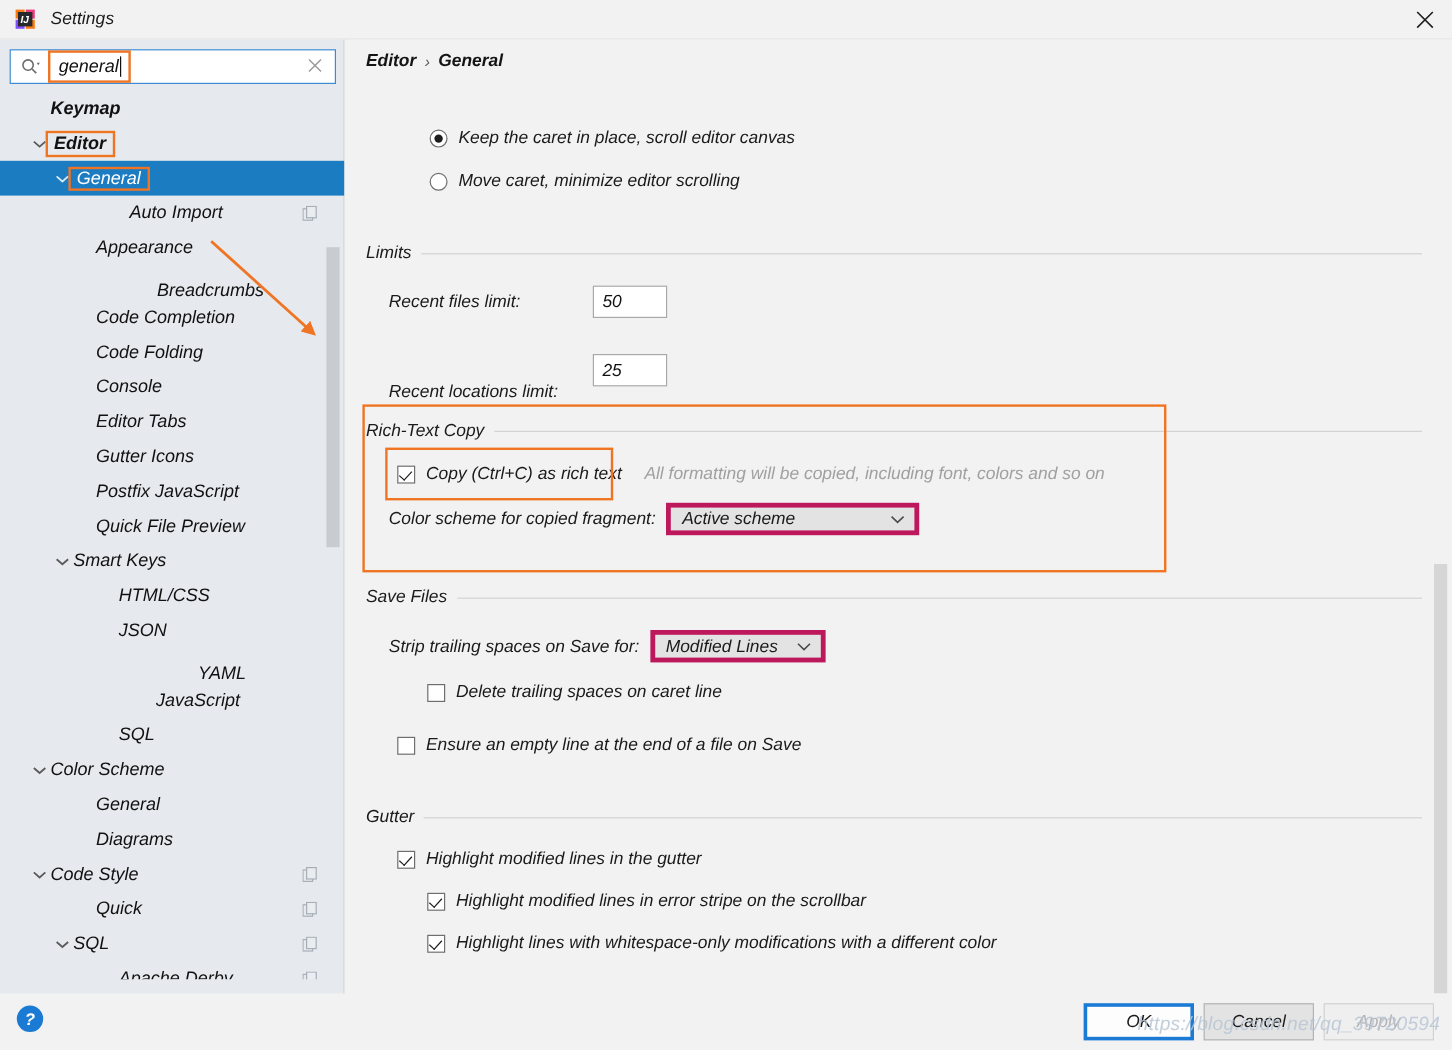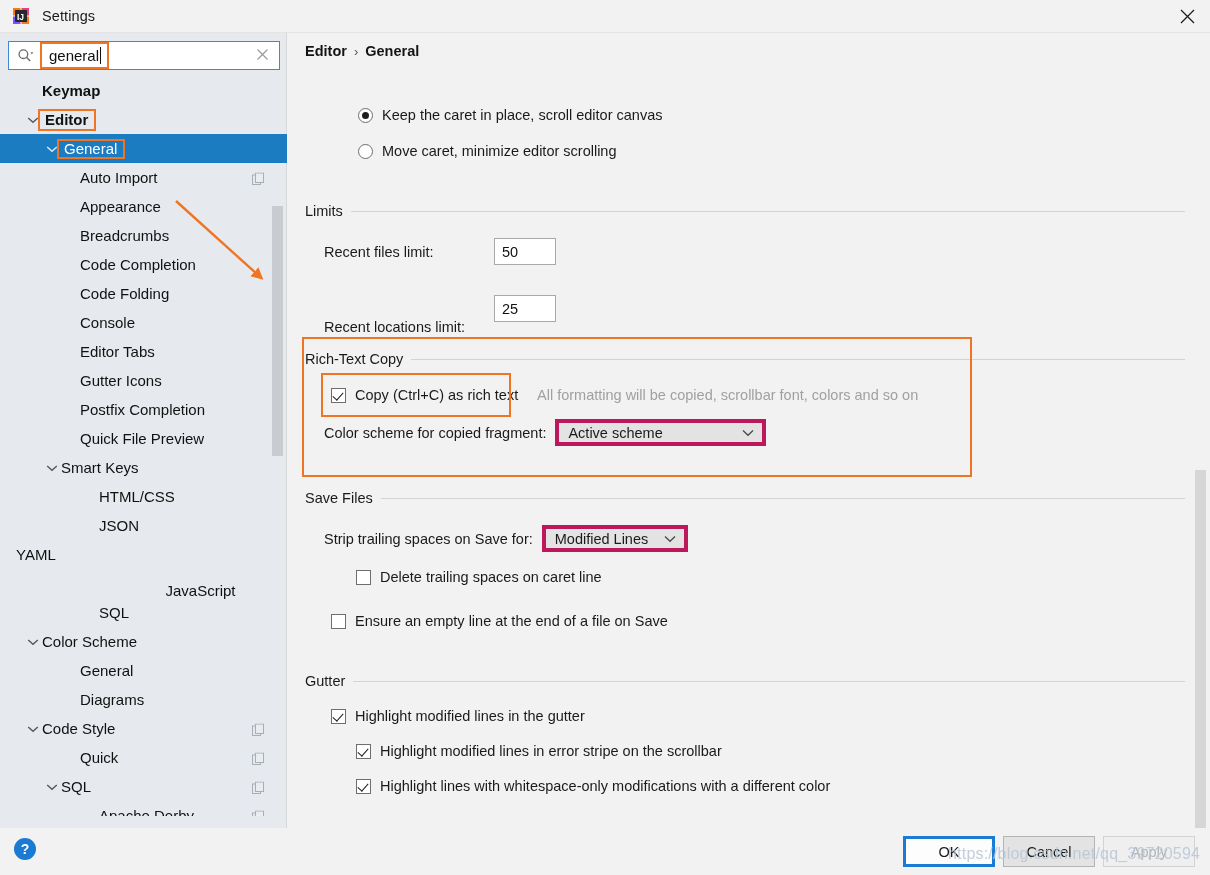--- a/index.html
+++ b/index.html
@@ -8,20 +8,21 @@
     width: 1210px; height: 875px;
     overflow: hidden;
     background: #f2f2f2;
     font-family: "Liberation Sans", sans-serif;
     -webkit-font-smoothing: antialiased;
   }
   #app {
     position: relative;
     width: 1210px; height: 875px;
     background: #f2f2f2;
+    font-style: italic;
   }
 
   
   .titlebar {
     position: absolute; left: 0; top: 0;
     width: 1210px; height: 33px;
     background: #f2f2f2;
     border-bottom: 1px solid #e3e3e3;
     display: flex; align-items: center;
   }
@@ -322,33 +323,33 @@
           <span class="tree-label hl-box">Editor</span>
         </div>
         <div class="tree-row selected" style="padding-left: 45px;">
           <span class="twisty">
             <svg width="12" height="8" viewBox="0 0 12 8">
               <path d="M1.2 2 L6 6.2 L10.8 2" stroke="currentColor" stroke-width="1.5" fill="none"></path>
             </svg>
           </span>
           <span class="tree-label hl-box on-selected">General</span>
         </div>
-        <div class="tree-row" style="padding-left: 64px;">
+        <div class="tree-row" style="padding-left: 64px; margin-left: 28px;">
           <span class="twisty"></span>
           <span class="tree-label">Auto Import</span>
           <span class="copy-badge"><svg width="13" height="13" viewBox="0 0 13 13">
               <rect x="0.5" y="2.5" width="8" height="9.5" fill="none" stroke="#5b6673" stroke-width="1"></rect>
               <rect x="3.5" y="0.5" width="8" height="9.5" fill="#f0f2f4" stroke="#5b6673" stroke-width="1"></rect>
             </svg></span>
         </div>
         <div class="tree-row" style="padding-left: 64px;">
           <span class="twisty"></span>
           <span class="tree-label">Appearance</span>
         </div>
-        <div class="tree-row" style="padding-left: 64px;">
+        <div class="tree-row" style="padding-left: 64px; flex-direction: column;">
           <span class="twisty"></span>
           <span class="tree-label">Breadcrumbs</span>
         </div>
         <div class="tree-row" style="padding-left: 64px;">
           <span class="twisty"></span>
           <span class="tree-label">Code Completion</span>
         </div>
         <div class="tree-row" style="padding-left: 64px;">
           <span class="twisty"></span>
           <span class="tree-label">Code Folding</span>
@@ -360,21 +361,21 @@
         <div class="tree-row" style="padding-left: 64px;">
           <span class="twisty"></span>
           <span class="tree-label">Editor Tabs</span>
         </div>
         <div class="tree-row" style="padding-left: 64px;">
           <span class="twisty"></span>
           <span class="tree-label">Gutter Icons</span>
         </div>
         <div class="tree-row" style="padding-left: 64px;">
           <span class="twisty"></span>
-          <span class="tree-label">Postfix Completion</span>
+          <span class="tree-label">Postfix JavaScript</span>
         </div>
         <div class="tree-row" style="padding-left: 64px;">
           <span class="twisty"></span>
           <span class="tree-label">Quick File Preview</span>
         </div>
         <div class="tree-row" style="padding-left: 45px;">
           <span class="twisty">
             <svg width="12" height="8" viewBox="0 0 12 8">
               <path d="M1.2 2 L6 6.2 L10.8 2" stroke="currentColor" stroke-width="1.5" fill="none"></path>
             </svg>
@@ -382,25 +383,25 @@
           <span class="tree-label">Smart Keys</span>
         </div>
         <div class="tree-row" style="padding-left: 83px;">
           <span class="twisty"></span>
           <span class="tree-label">HTML/CSS</span>
         </div>
         <div class="tree-row" style="padding-left: 83px;">
           <span class="twisty"></span>
           <span class="tree-label">JSON</span>
         </div>
-        <div class="tree-row" style="">
+        <div class="tree-row" style="padding-left: 83px; flex-direction: column;">
           <span class="twisty"></span>
           <span class="tree-label">YAML</span>
         </div>
-        <div class="tree-row" style="padding-left: 114px; flex-direction: column;">
+        <div class="tree-row" style="padding-left: 114px;">
           <span class="twisty"></span>
           <span class="tree-label">JavaScript</span>
         </div>
         <div class="tree-row" style="padding-left: 83px;">
           <span class="twisty"></span>
           <span class="tree-label">SQL</span>
         </div>
         <div class="tree-row" style="padding-left: 26px;">
           <span class="twisty">
             <svg width="12" height="8" viewBox="0 0 12 8">
@@ -510,21 +511,21 @@
         <span>Rich-Text Copy</span>
         <span class="rule"></span>
       </div>
     </div>
 
     <div class="check-row" style="left:43px; top:354px;">
       <span class="checkbox checked"></span>
       <span>Copy (Ctrl+C) as rich text</span>
     </div>
     <div class="field-row muted" style="left:249px; top:354px;">
-      <span>All formatting will be copied, scrollbar font, colors and so on</span>
+      <span>All formatting will be copied, including font, colors and so on</span>
     </div>
 
     <div class="field-row" style="left:36px; top:386px;">
       <span class="field-label" style="margin-right:9px;">Color scheme for copied fragment:</span>
       <span class="combo" style="width:211px;">
         <span>Active scheme</span>
         <span class="chev">
           <svg width="12" height="8" viewBox="0 0 12 8">
               <path d="M1 1.5 L6 6.3 L11 1.5" stroke="#4a4a4a" stroke-width="1.3" fill="none"></path>
             </svg>

